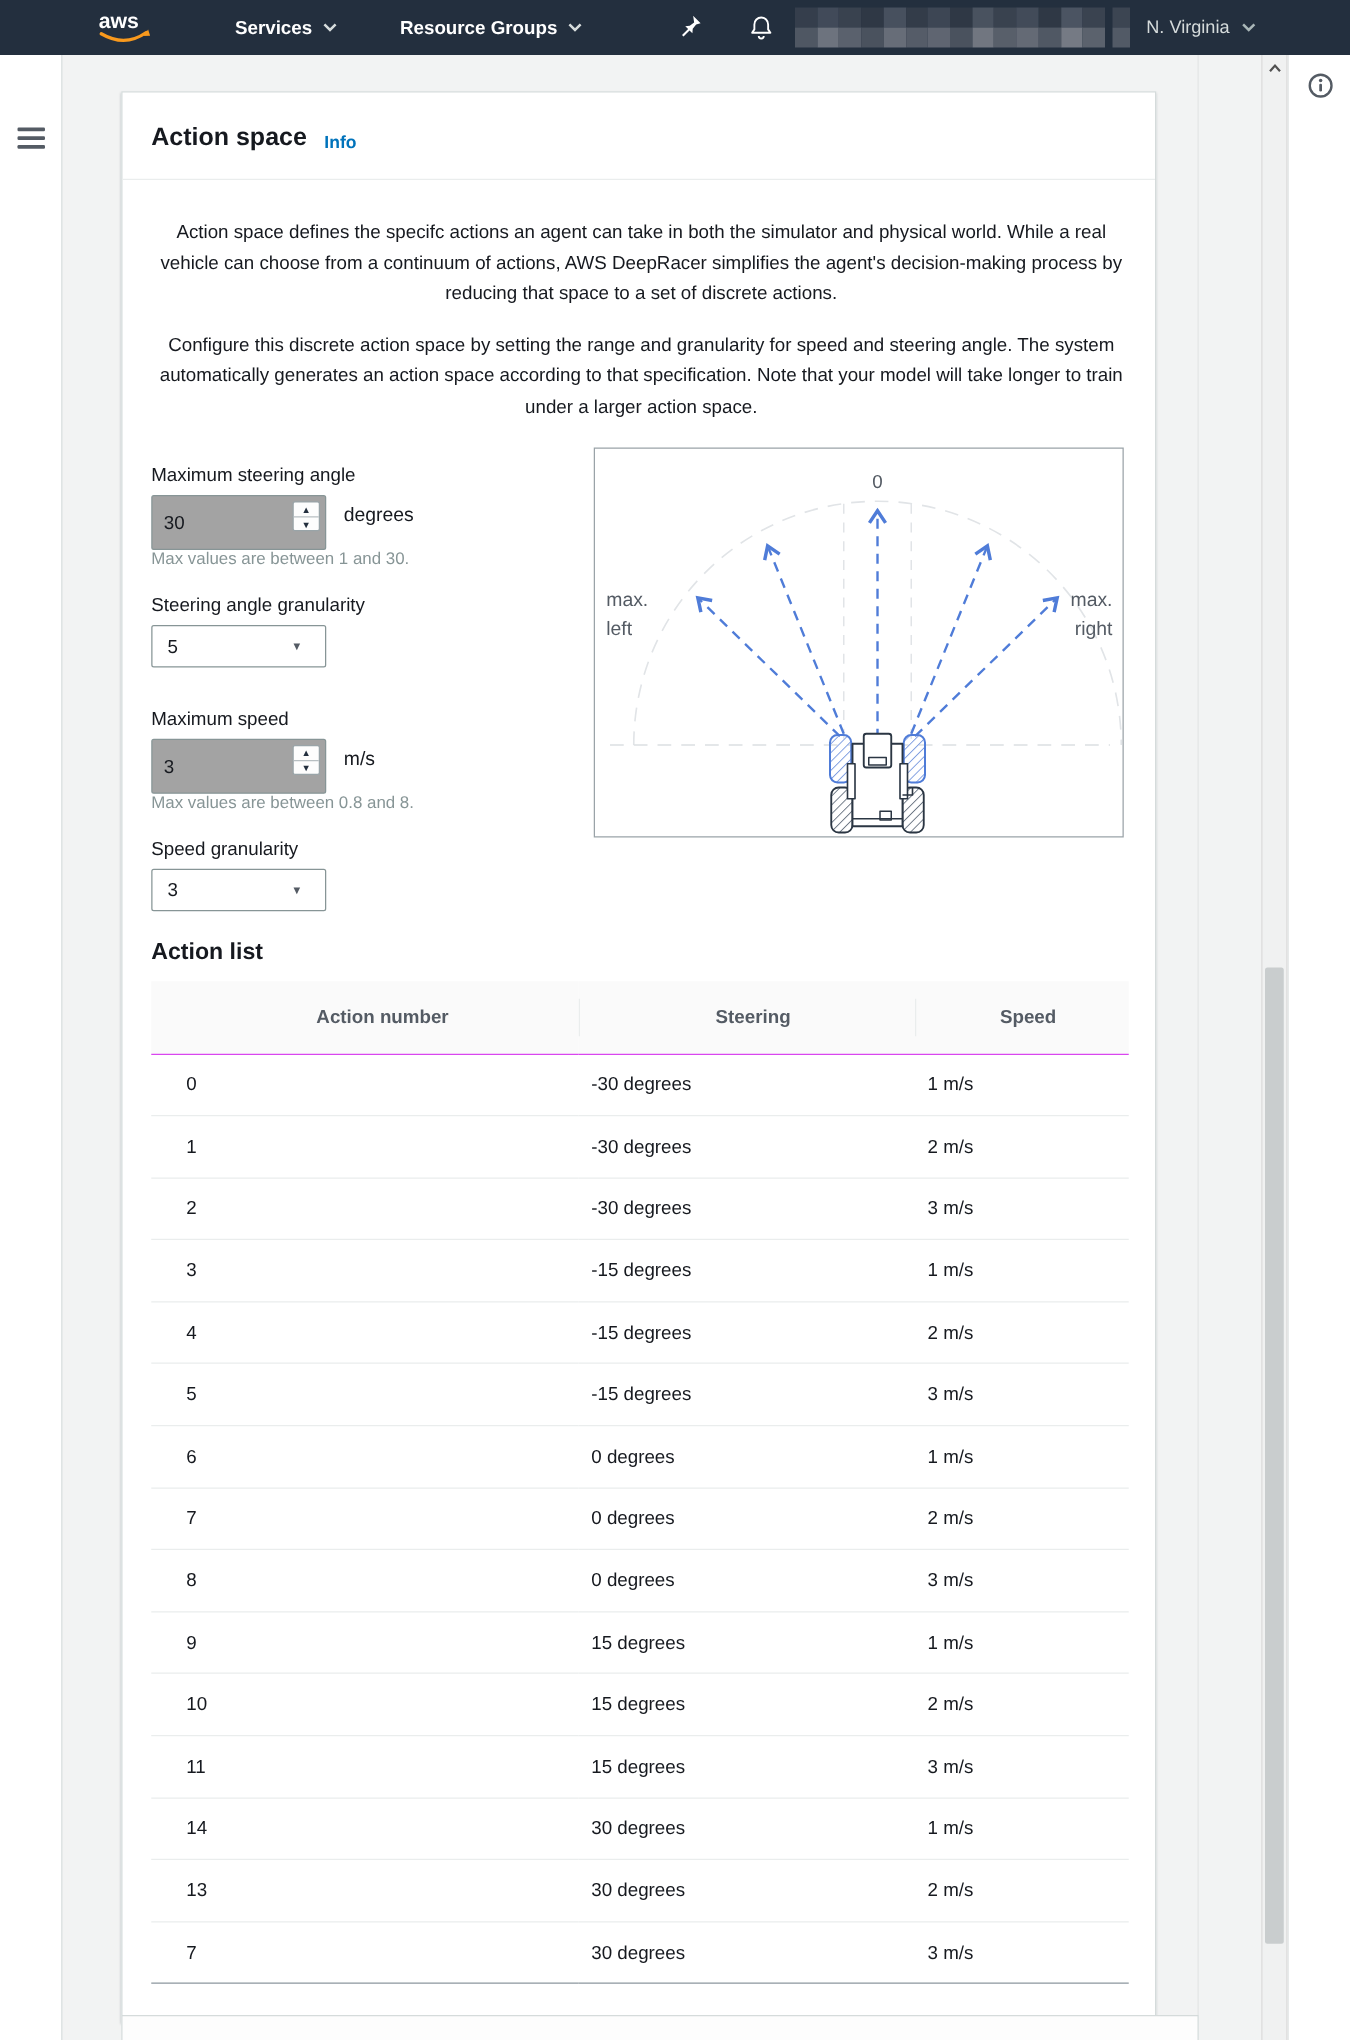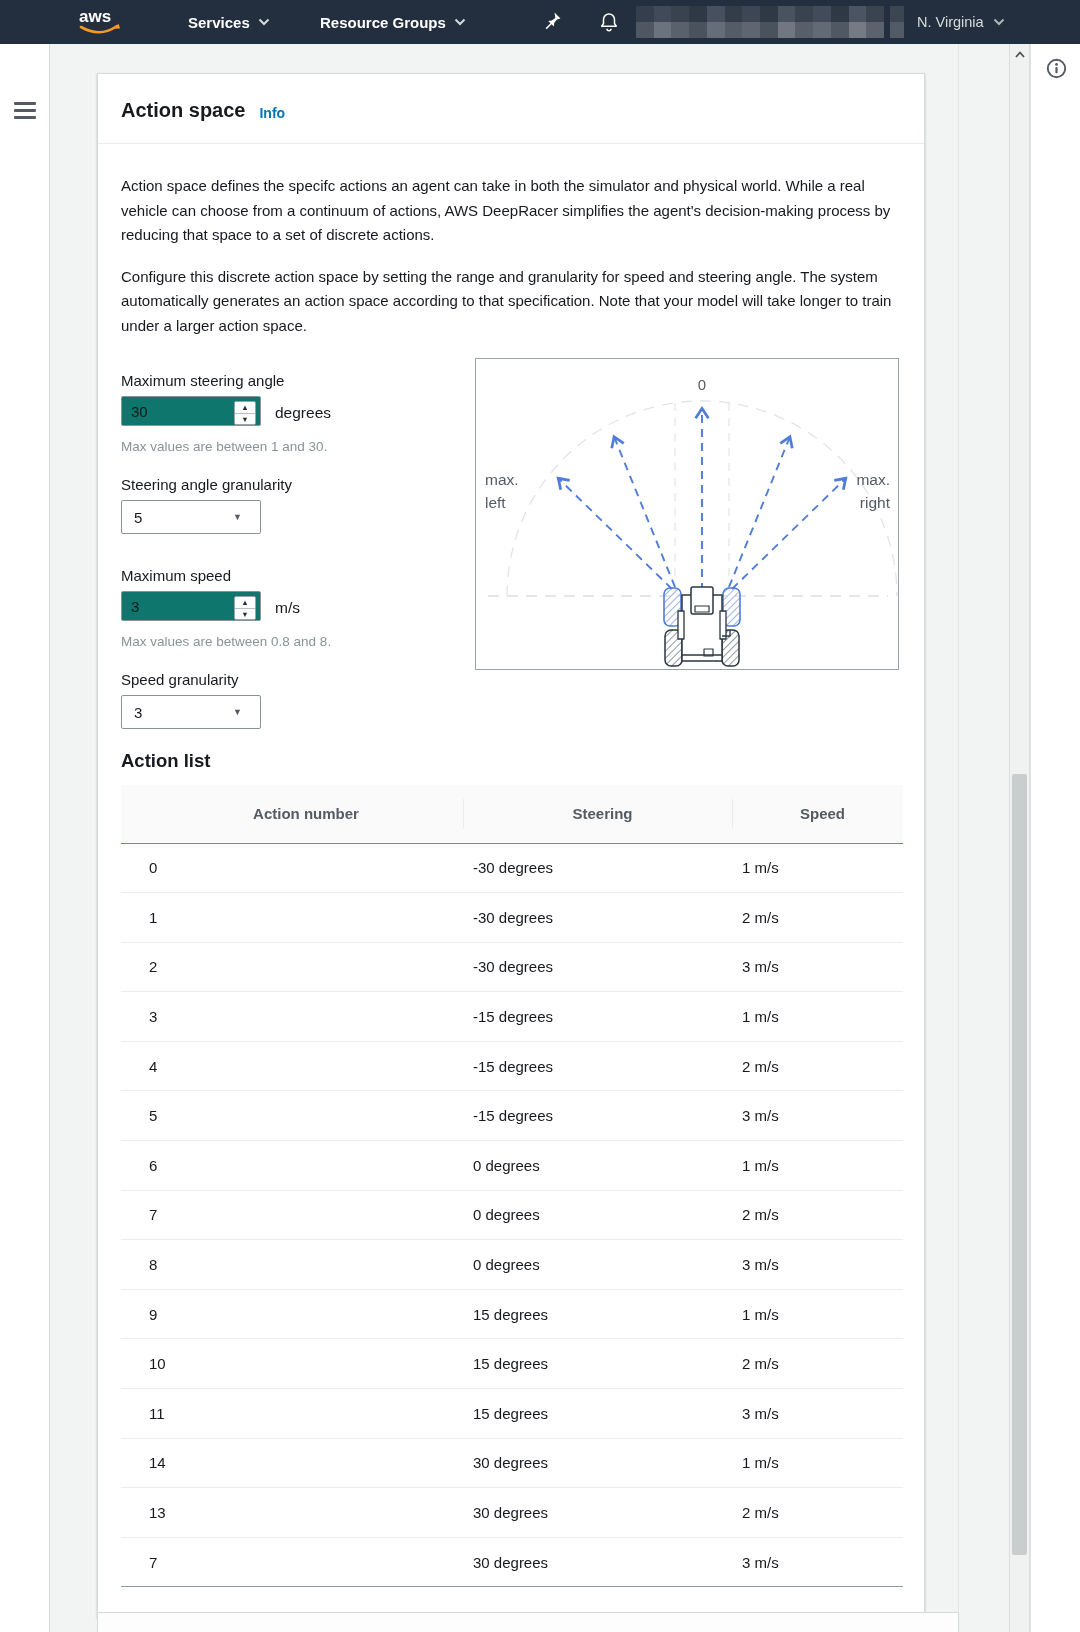--- a/index.html
+++ b/index.html
@@ -44,31 +44,31 @@
   .info-icon { position:absolute; left:15px; top:14px; width:21px; height:21px; cursor:pointer; }
   
   .panel { position:absolute; left:97px; top:73px; width:828px; height:1545px;
     background:#ffffff; border:1px solid #d5dbdb;
     box-shadow:0 1px 2px rgba(0,28,36,.25); }
   .panel-header { height:70px; border-bottom:1px solid #eaeded;
     display:flex; align-items:center; padding:4px 0 0 23px; }
   .panel-title { font-size:20px; font-weight:700; color:#16191f; }
   .info-link { margin-left:14px; font-size:14px; font-weight:700; color:#0073bb; cursor:pointer; position:relative; top:2px;}
   .panel-content { padding:30px 23px 0 23px; }
-  .panel-content p { line-height:24.5px; width:784px; }
+  .panel-content p { line-height:24.5px; width:784px;text-align:center; }
   .p2 { margin-top:17px; }
   
   .field-label { margin-top:34px; font-size:15px; color:#16191f; }
   .field-label.tight { margin-top:22px; }
   .field-label.med { margin-top:33px; }
   .input-row { margin-top:7px; display:flex; align-items:center; }
   .num-input { position:relative; width:140px; height:34px; }
-  .num-input input { width:140px; height:30px; border:1px solid #879596; border-radius:2px;
+  .num-input input { width:140px; height:44px; border:1px solid #879596; border-radius:2px;
     padding:0 30px 0 9px; font-size:15px; color:#16191f;
-    font-family:"Liberation Sans","DejaVu Sans",sans-serif; background:#0f766e; }
+    font-family:"Liberation Sans","DejaVu Sans",sans-serif; background:#a3a3a3; }
   .spinner { position:absolute; right:5px; top:5px; width:22px; height:24px;
     border:1px solid #99a4a8; border-radius:2px; background:#fdfdfd;
     display:flex; flex-direction:column; cursor:pointer; }
   .spinner span { flex:1; font-size:7.5px; line-height:11px; text-align:center; color:#232f3e; }
   .spinner .dn { border-top:1px solid #b8bfc2; }
   .unit { margin-left:14px; font-size:15.5px; }
   .helper { margin-top:9px; font-size:13.5px; color:#879596; }
   .select-box { margin-top:7px; width:140px; height:34px; border:1px solid #879596; border-radius:2px;
     background:#ffffff; display:flex; align-items:center; justify-content:space-between;
     padding:0 18px 0 12px; cursor:pointer; }

